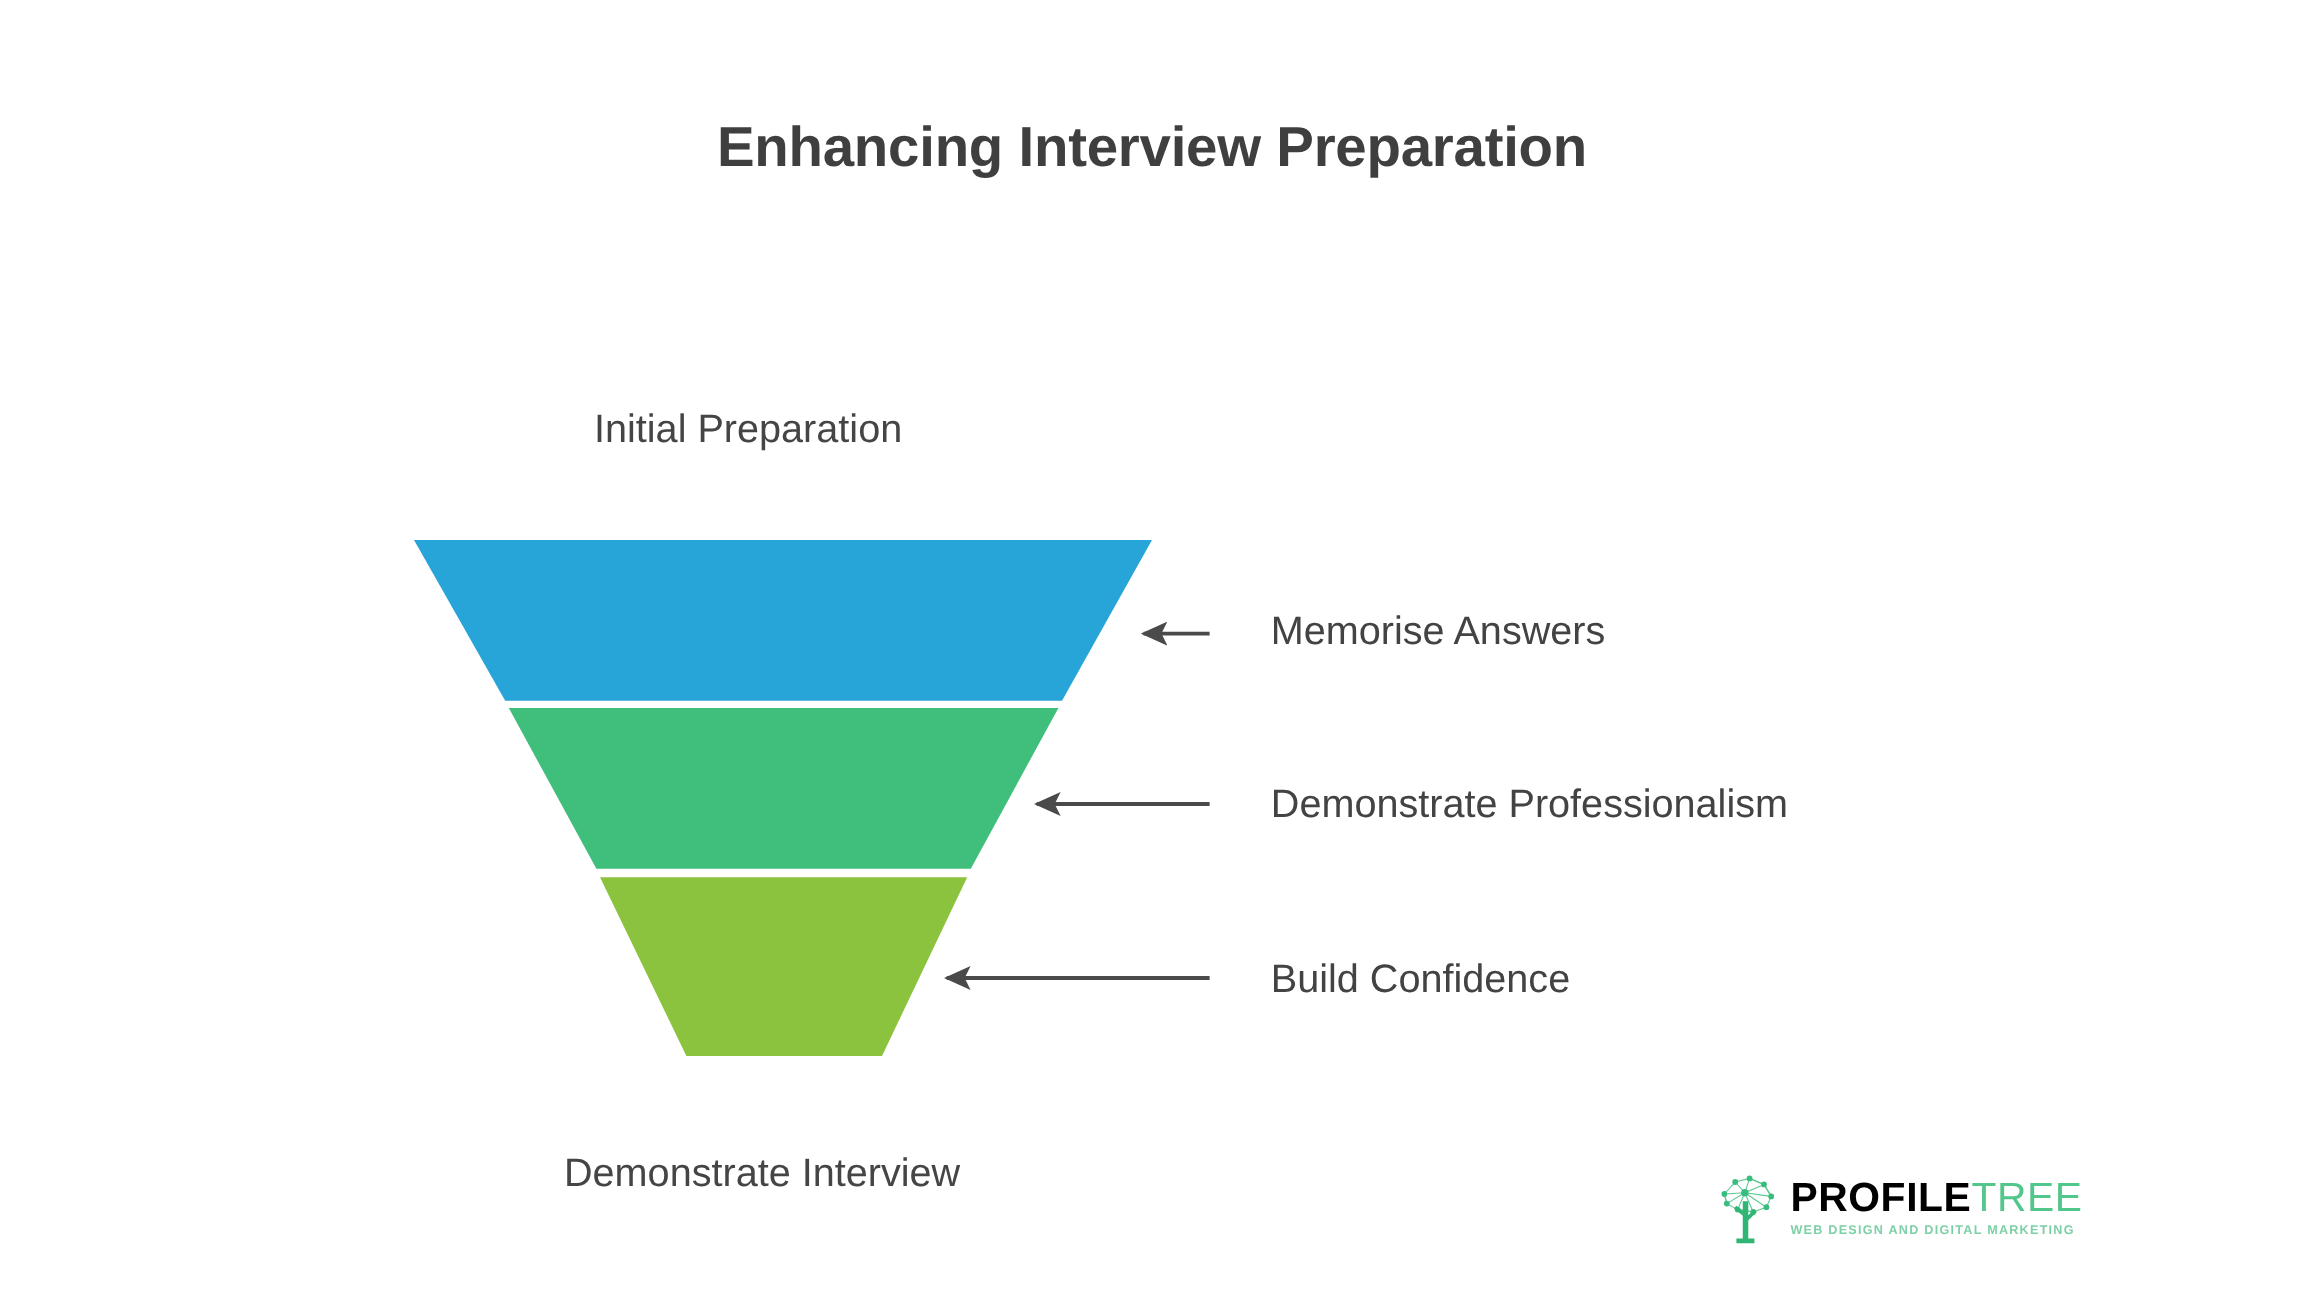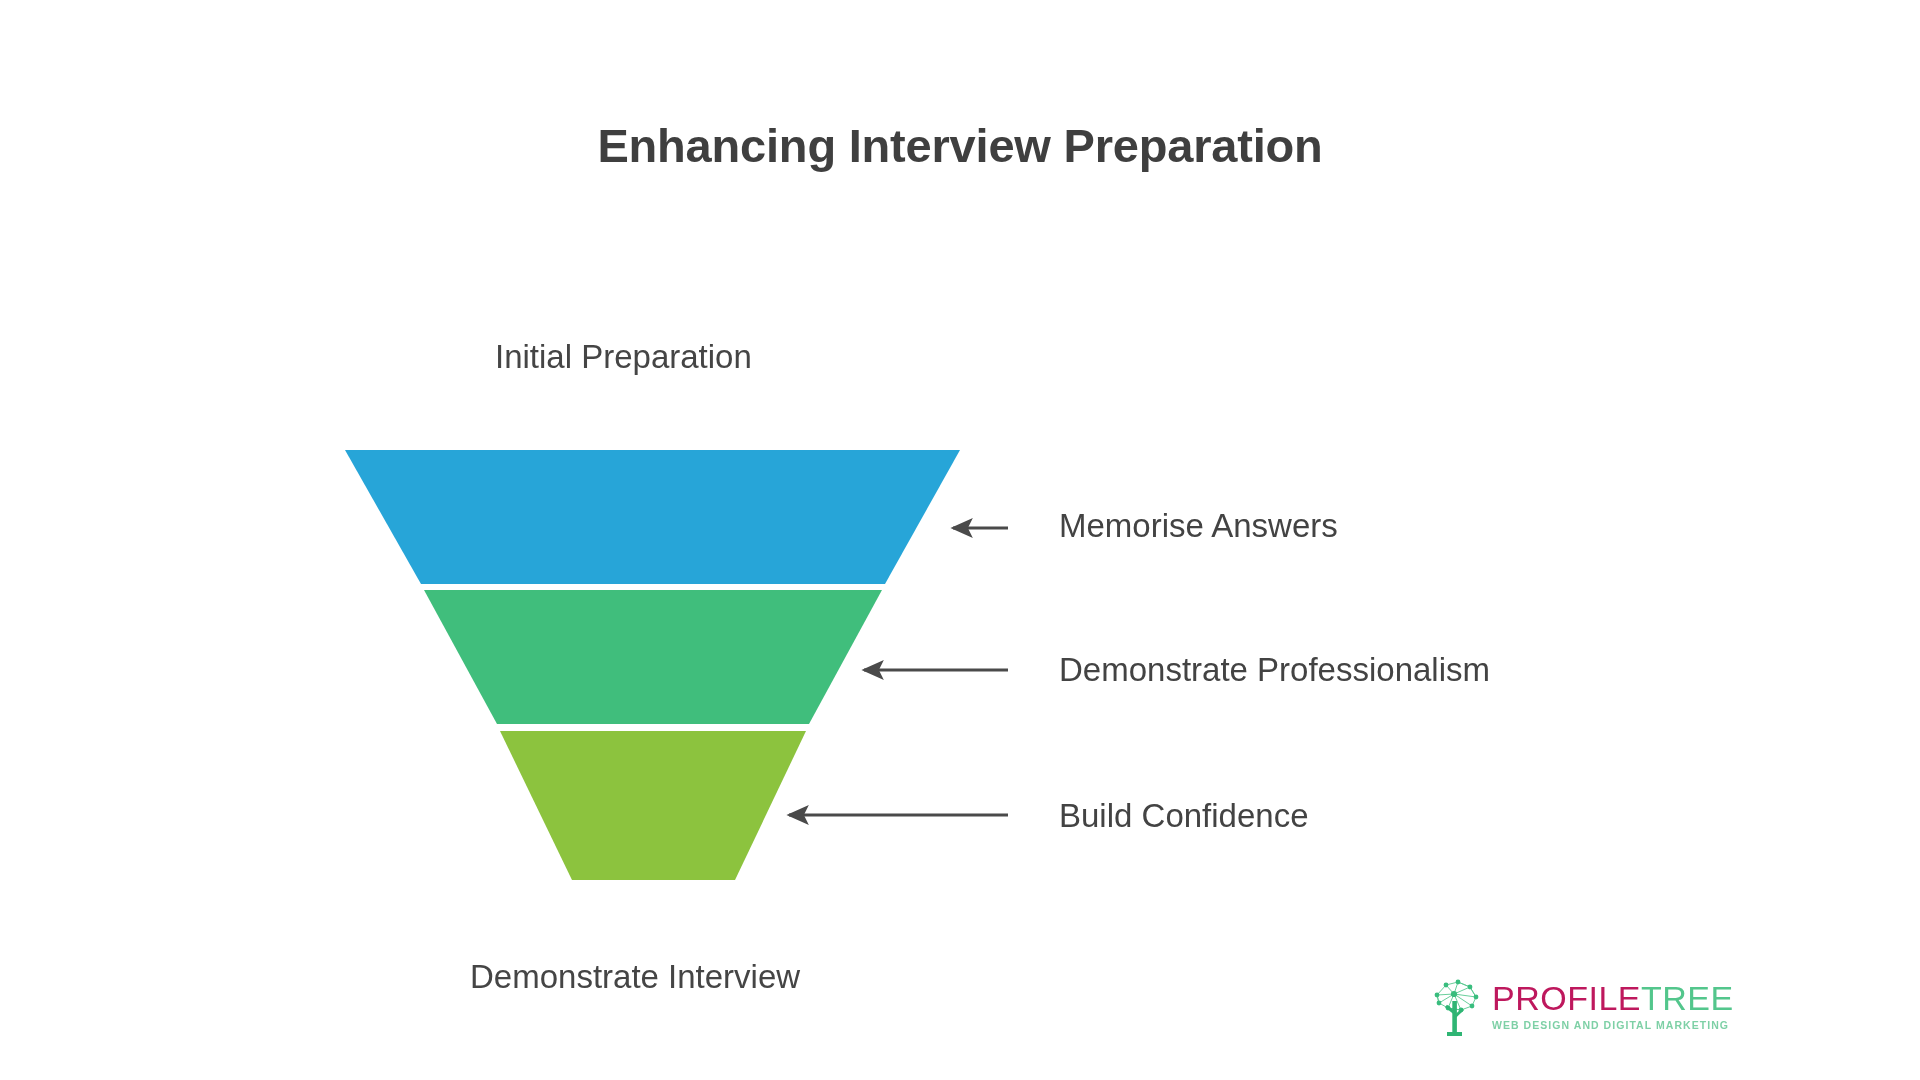--- a/index.html
+++ b/index.html
@@ -25,21 +25,20 @@
     position: absolute;
     left: 0;
     top: 96px;
     width: 1920px;
     text-align: center;
     font-size: 47px;
     font-weight: bold;
     color: #3f3f3f;
     letter-spacing: -0.2px;
     line-height: 1.1;
-    margin-top: 24px;
   }
 
   
   #funnel-svg {
     position: absolute;
     left: 0;
     top: 0;
     width: 1920px;
     height: 1080px;
   }
@@ -80,22 +79,22 @@
   }
   .logo-mark { width: 56px; height: 62px; display: block; flex: none; }
   .logo-text-wrap { display: flex; flex-direction: column; line-height: 1; }
   .logo-wordmark {
     display: flex;
     align-items: baseline;
     font-size: 34px;
     letter-spacing: 0.5px;
   }
   .logo-word-primary {
-    font-weight: normal;
-    color: #be185d;
+    font-weight: bold;
+    color: #000000;
   }
   .logo-word-secondary {
     font-weight: normal;
     color: #53c68c;
   }
   .logo-tagline {
     margin-top: 5px;
     font-size: 10.5px;
     font-weight: bold;
     letter-spacing: 1.05px;

